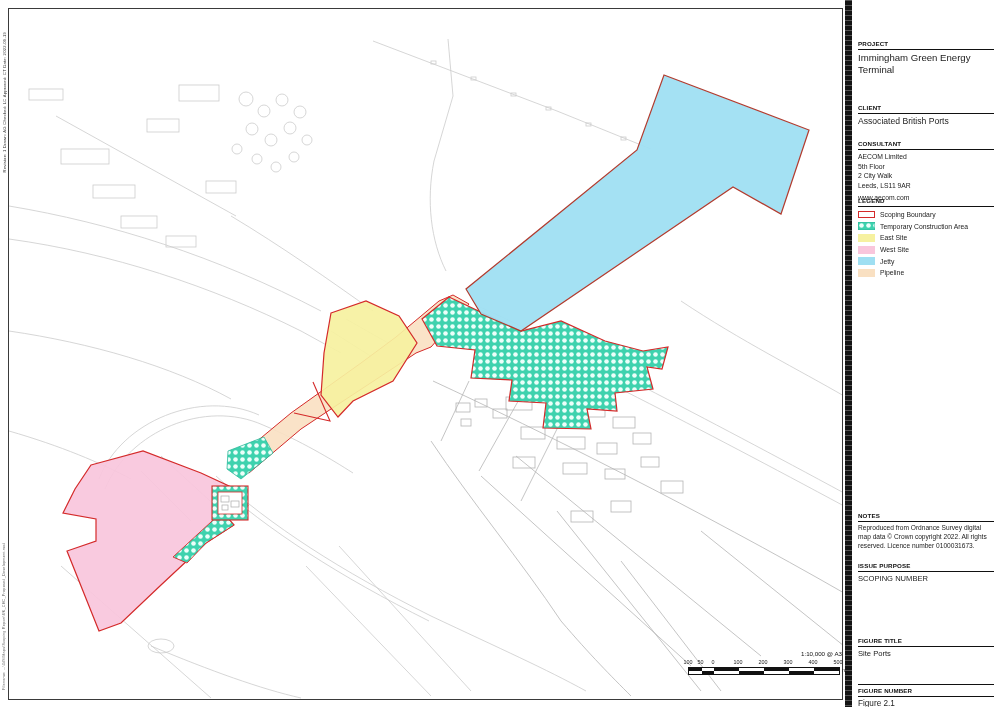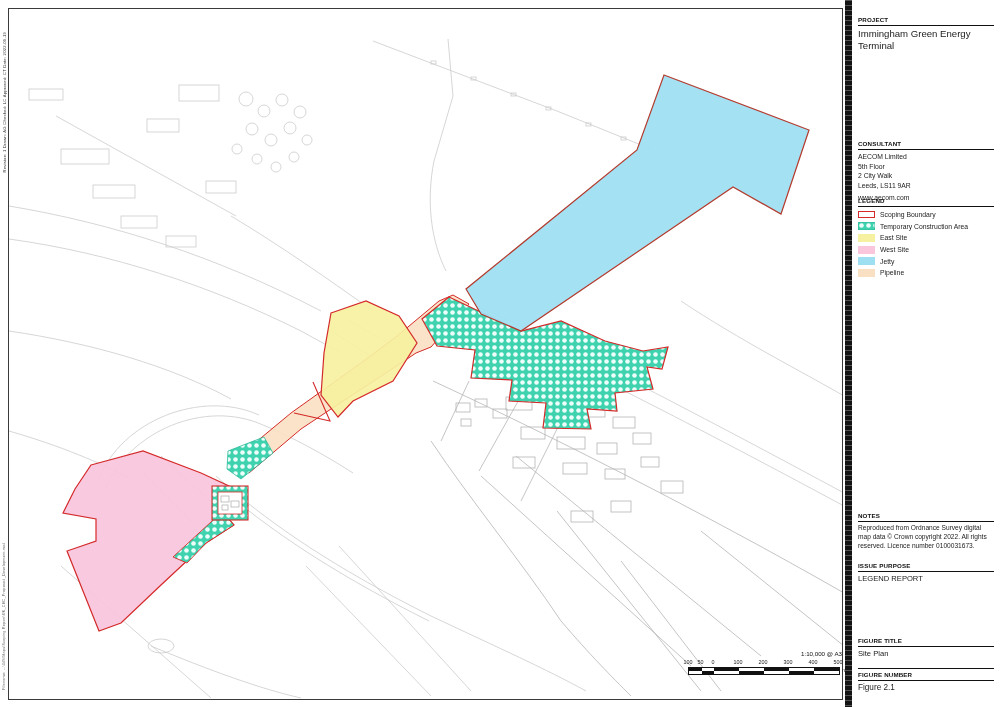--- a/index.html
+++ b/index.html
@@ -24,21 +24,21 @@
   
   .strip{position:absolute;left:845px;top:0;width:7px;height:707px;background:#141414;
          background-image:repeating-linear-gradient(180deg,rgba(255,255,255,.28) 0 .7px,transparent .7px 5px);}
   .panel{position:absolute;left:852px;top:0;width:148px;height:707px;background:#fff;}
   .tb-sec{position:absolute;left:6px;width:136px;}
   .tb-label{font-size:6.2px;font-weight:bold;color:#111;letter-spacing:.15px;border-bottom:1.4px solid #111;padding-bottom:1.5px;margin-bottom:2.5px;}
   .tb-title{font-size:9.6px;line-height:1.25;color:#222;}
   .tb-val{font-size:7.6px;color:#222;}
   .tb-small{font-size:6.8px;line-height:1.4;color:#222;}
   .tb-notes{font-size:6.6px;line-height:1.35;color:#222;}
-  .sec-figno{border-top:1.6px solid #111;padding-top:2px;}
+  .sec-figno{border-top:1.6px solid #111;padding-top:2px;margin-top:16px;}
   
   .legend-row{display:flex;align-items:center;height:11.6px;font-size:6.8px;color:#222;}
   .sw{width:17px;height:8px;display:inline-block;margin-right:5px;flex:none;box-sizing:border-box;}
   .sw-scoping{background:#fff;border:1.8px solid #d42a2a;height:7px;}
   .sw-east{background:#f6f1a0;}
   .sw-west{background:#f9c6dc;}
   .sw-jetty{background:#9fdff2;}
   .sw-pipe{background:#f9e0c2;}
   .sw svg{display:block;}
 </style>
@@ -191,25 +191,29 @@
         <div class="r1"></div>
         <div class="r2"></div>
       </div>
     <span class="scale-unit">m</span>
   </div>
 
   <div class="strip"></div>
 
   <div class="panel">
 
-    <section class="tb-sec" style="top:16px">
+    <section class="tb-sec" style="top:40px">
       <div class="tb-label">PROJECT</div>
       <div class="tb-title">Immingham Green Energy Terminal</div>
     </section>
 
+    <section class="tb-sec" style="top:104px">
+      <div class="tb-label">CLIENT</div>
+      <div class="tb-val" style="font-size:8.6px">Associated British Ports</div>
+    </section>
 
     <section class="tb-sec" style="top:140px">
       <div class="tb-label">CONSULTANT</div>
       <div class="tb-small">AECOM Limited</div>
       <div class="tb-small">5th Floor</div>
       <div class="tb-small">2 City Walk</div>
       <div class="tb-small">Leeds, LS11 9AR</div>
       <div class="tb-small" style="margin-top:3px">www.aecom.com</div>
     </section>
 
@@ -245,28 +249,28 @@
       </div>
     </section>
 
     <section class="tb-sec" style="top:512px">
       <div class="tb-label">NOTES</div>
       <div class="tb-notes">Reproduced from Ordnance Survey digital map data © Crown copyright 2022. All rights reserved. Licence number 0100031673.</div>
     </section>
 
     <section class="tb-sec" style="top:562px">
       <div class="tb-label">ISSUE PURPOSE</div>
-      <div class="tb-val">LEGEND REPORT</div>
+      <div class="tb-val">SCOPING NUMBER</div>
     </section>
 
 
 
     <section class="tb-sec" style="top:637px">
       <div class="tb-label">FIGURE TITLE</div>
-      <div class="tb-val">Site Plan</div>
+      <div class="tb-val">Site Ports</div>
     </section>
 
     <section class="tb-sec sec-figno" style="top:668px">
       <div class="tb-label">FIGURE NUMBER</div>
       <div class="tb-val" style="font-size:8.2px">Figure 2.1</div>
     </section>
 
   </div>
 </div>
 

